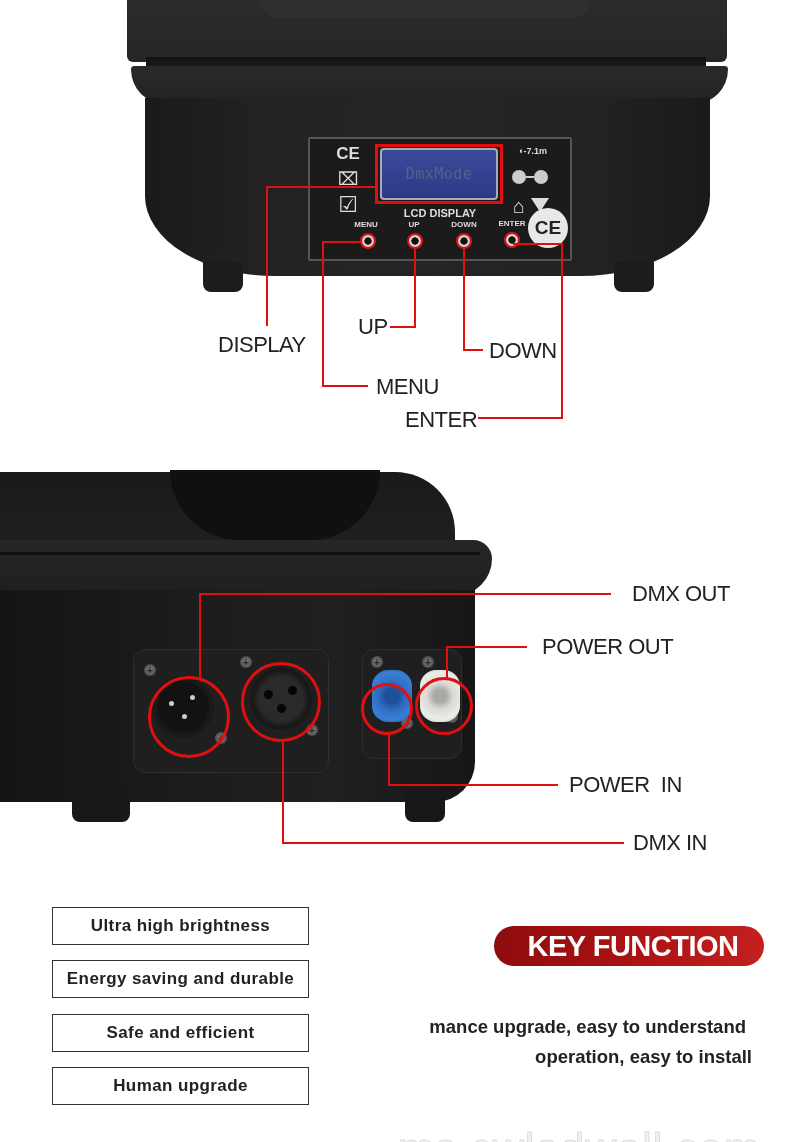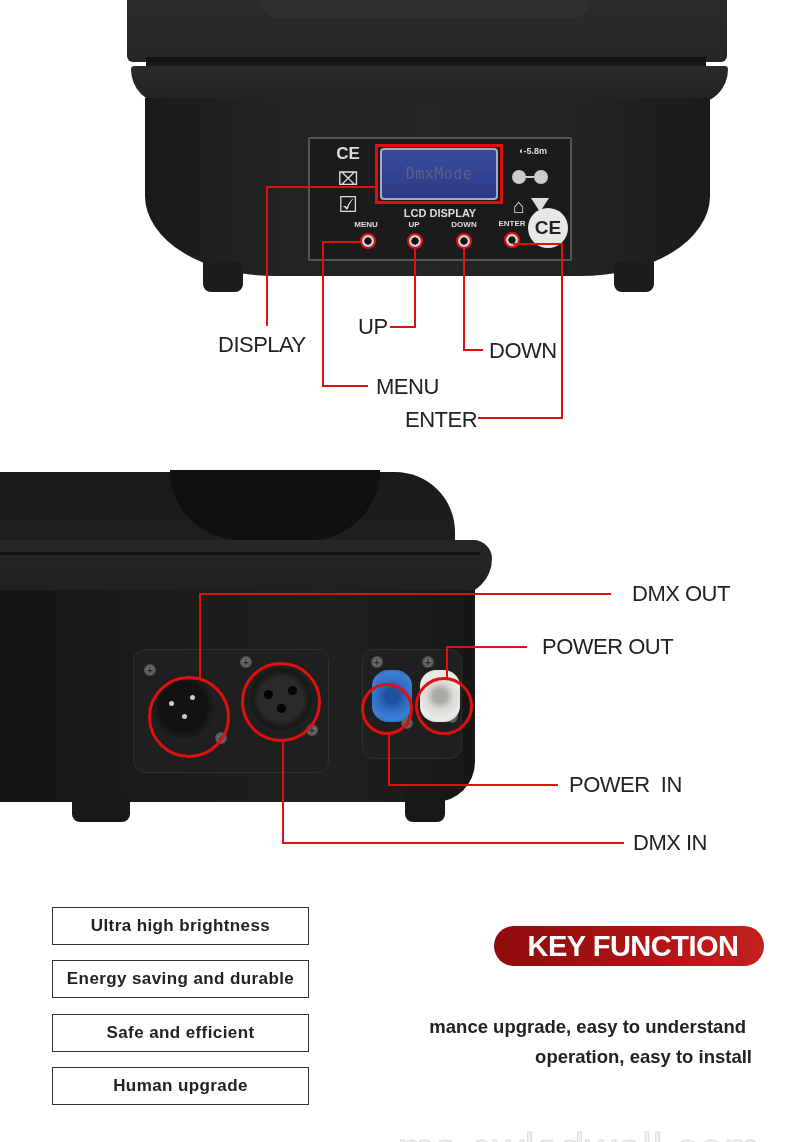--- a/index.html
+++ b/index.html
@@ -145,21 +145,21 @@
   <div class="abs d1-base"></div>
   <div class="abs d1-foot" style="left:203px"></div>
   <div class="abs d1-foot" style="left:614px"></div>
 
   <div class="abs panel"></div>
 
   <div class="abs sym" style="left:333px;top:144px;width:30px;">CE</div>
   <div class="abs sym" style="left:335px;top:168px;width:26px;font-size:18px;font-weight:normal;">⌧</div>
   <div class="abs sym" style="left:335px;top:192px;width:26px;font-size:22px;font-weight:normal;">☑</div>
 
-  <div class="abs sym" style="left:510px;top:146px;width:45px;font-size:9px;">◖-5.8m</div>
+  <div class="abs sym" style="left:510px;top:146px;width:45px;font-size:9px;">◖-7.1m</div>
   <div class="abs" style="left:512px;top:170px;width:14px;height:14px;border-radius:50%;background:#ccc;"></div>
   <div class="abs" style="left:526px;top:176px;width:8px;height:2px;background:#ccc;"></div>
   <div class="abs" style="left:534px;top:170px;width:14px;height:14px;border-radius:50%;background:#ccc;"></div>
   <div class="abs sym" style="left:509px;top:195px;width:20px;font-size:20px;font-weight:normal;">⌂</div>
   <div class="abs" style="left:531px;top:198px;width:0;height:0;border-left:9px solid transparent;border-right:9px solid transparent;border-top:14px solid #ddd;"></div>
   <div class="abs ce-big">CE</div>
 
   <div class="abs lcd">DmxMode</div>
   <div class="abs lcd-outline"></div>
   <div class="abs panel-label" style="left:390px;top:207px;width:100px;font-size:11px;">LCD DISPLAY</div>

